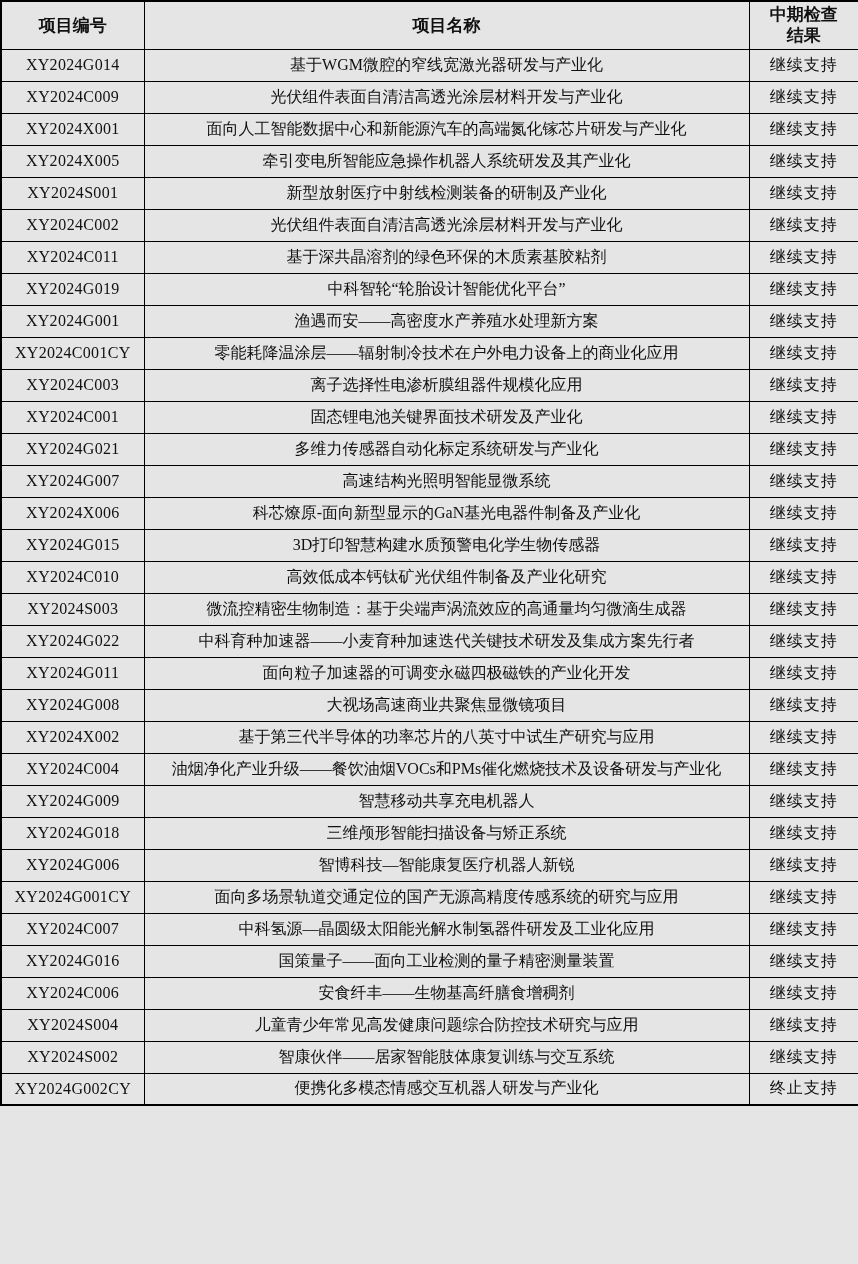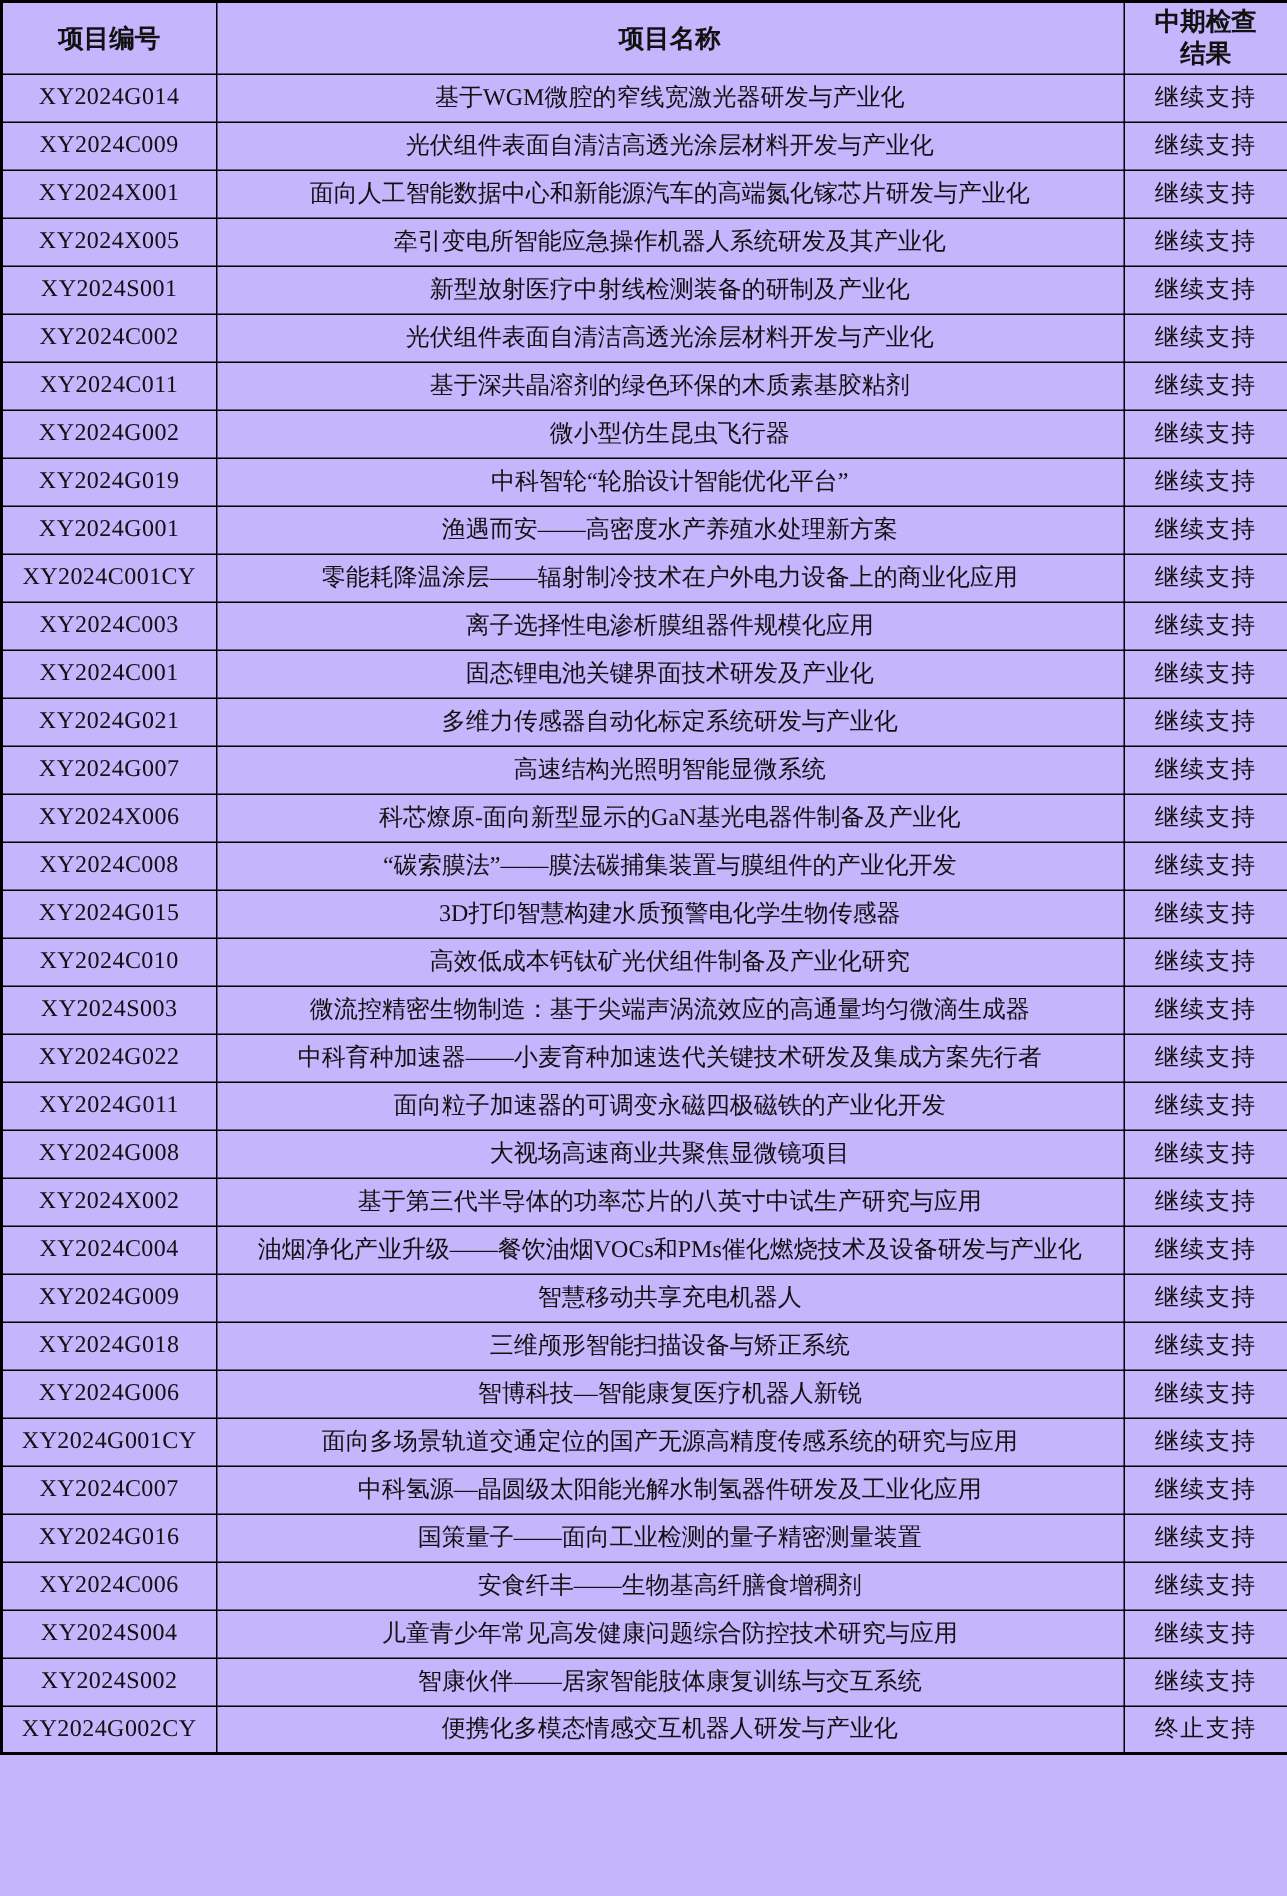--- a/index.html
+++ b/index.html
@@ -5,21 +5,21 @@
   * { margin: 0; padding: 0; box-sizing: border-box; }
   html, body {
     background: #ffffff;
     width: 858px;
     font-family: "Liberation Serif", "DejaVu Serif", serif;
     color: #111111;
   }
   .doc-page {
     width: 858px;
     height: 1264px;
-    background: #c4b5fd;
+    background: #e5e5e5;
     overflow: hidden;
   }
   table.project-table {
     width: 858px;
     border-collapse: collapse;
     table-layout: fixed;
     border: 2px solid #000000;
   }
   table.project-table th,
   table.project-table td {
@@ -103,25 +103,20 @@
     <td class="cell-name">光伏组件表面自清洁高透光涂层材料开发与产业化</td>
     <td class="cell-result">继续支持</td>
   </tr>
 
   <tr>
     <td class="cell-code">XY2024C011</td>
     <td class="cell-name">基于深共晶溶剂的绿色环保的木质素基胶粘剂</td>
     <td class="cell-result">继续支持</td>
   </tr>
 
-  <tr>
-    <td class="cell-code">XY2024G002</td>
-    <td class="cell-name">微小型仿生昆虫飞行器</td>
-    <td class="cell-result">继续支持</td>
-  </tr>
 
 
   <tr>
     <td class="cell-code">XY2024G019</td>
     <td class="cell-name">中科智轮“轮胎设计智能优化平台”</td>
     <td class="cell-result">继续支持</td>
   </tr>
 
   <tr>
     <td class="cell-code">XY2024G001</td>
@@ -159,25 +154,20 @@
     <td class="cell-result">继续支持</td>
   </tr>
 
   <tr>
     <td class="cell-code">XY2024X006</td>
     <td class="cell-name">科芯燎原-面向新型显示的GaN基光电器件制备及产业化</td>
     <td class="cell-result">继续支持</td>
   </tr>
 
 
-  <tr>
-    <td class="cell-code">XY2024C008</td>
-    <td class="cell-name">“碳索膜法”——膜法碳捕集装置与膜组件的产业化开发</td>
-    <td class="cell-result">继续支持</td>
-  </tr>
 
   <tr>
     <td class="cell-code">XY2024G015</td>
     <td class="cell-name">3D打印智慧构建水质预警电化学生物传感器</td>
     <td class="cell-result">继续支持</td>
   </tr>
 
   <tr>
     <td class="cell-code">XY2024C010</td>
     <td class="cell-name">高效低成本钙钛矿光伏组件制备及产业化研究</td>

